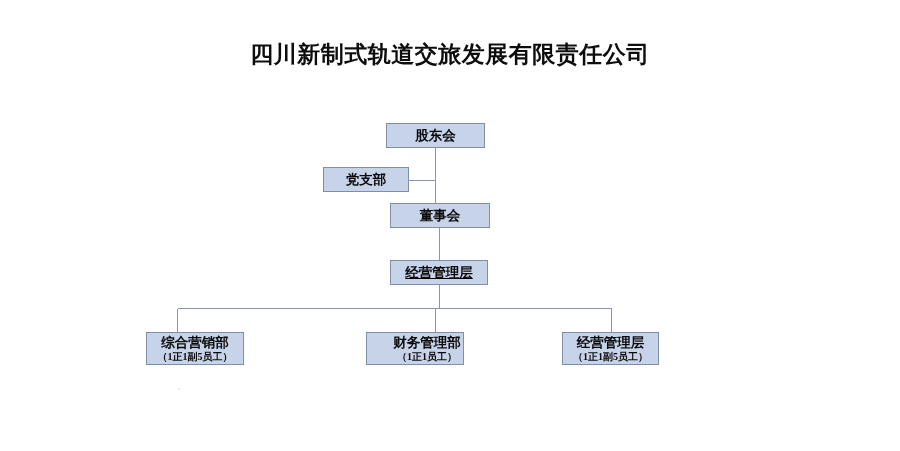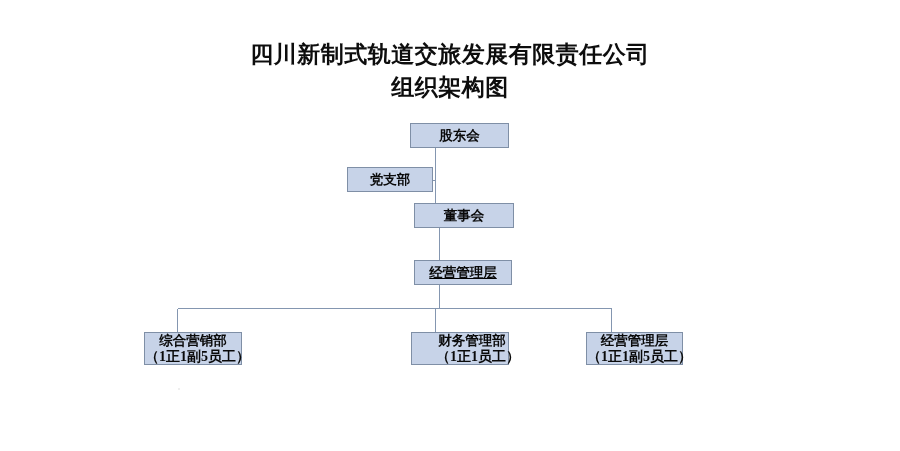--- a/index.html
+++ b/index.html
@@ -53,68 +53,67 @@
   }
 
   
   .node {
     position: absolute;
     box-sizing: border-box;
     background: #c7d3e8;
     border: 1px solid #7f8fa6;
     display: flex;
     flex-direction: column;
+    align-items: center;
     justify-content: center;
     text-align: center;
     line-height: 1.12;
-    margin-left: 24px;
   }
   .node .node-title {
     font-size: 13.5px;
     font-weight: 700;
     color: #0a0a0a;
     white-space: nowrap;
     font-family: "Liberation Sans", "DejaVu Sans", sans-serif;
   }
   .node .node-sub {
-    font-size: 14px;
+    font-size: 10px;
     font-weight: 700;
     color: #0a0a0a;
     white-space: nowrap;
     margin-top: 1px;
     font-family: "Liberation Serif", "DejaVu Serif", serif;
   }
 
   
   #node-shareholders { left: 386px; top: 123px; width: 99px;  height: 25px; }
   #node-party        { left: 323px; top: 167px; width: 86px;  height: 25px; }
   #node-board        { left: 390px; top: 203px; width: 100px; height: 25px; }
   #node-management   { left: 390px; top: 260px; width: 98px;  height: 25px; text-decoration: underline; }
-  #node-dept-0       { left: 120px; top: 332px; width: 98px;  height: 33px; }
-  #node-dept-1       { left: 387px; top: 332px; width: 98px;  height: 33px; padding-left: 24px; }
+  #node-dept-0       { left: 146px; top: 332px; width: 98px;  height: 33px; }
+  #node-dept-1       { left: 366px; top: 332px; width: 98px;  height: 33px; padding-left: 24px; }
   #node-dept-2       { left: 562px; top: 332px; width: 97px;  height: 33px; }
 
   .speck {
     position: absolute;
     left: 178px;
     top: 388px;
     width: 2px;
     height: 2px;
     background: #e8e8e8;
     border-radius: 50%;
   }
 </style>
 </head>
 <body>
 
 <div id="chart-root">
 
   <div class="title-block">
     <span class="title-line">四川新制式轨道交旅发展有限责任公司</span>
-    <span class="title-line">组织架构图</span>
   </div>
 
   <svg id="connectors" viewBox="0 0 900 451" width="900" height="451" xmlns="http://www.w3.org/2000/svg">
     <g stroke="#8496b0" stroke-width="1" fill="none" shape-rendering="crispEdges">
 
       <path d="M435.5 148 L435.5 203.5"></path>
 
       <path d="M409 180 L435.5 180"></path>
 
       <path d="M439.5 228 L439.5 260.5"></path>

